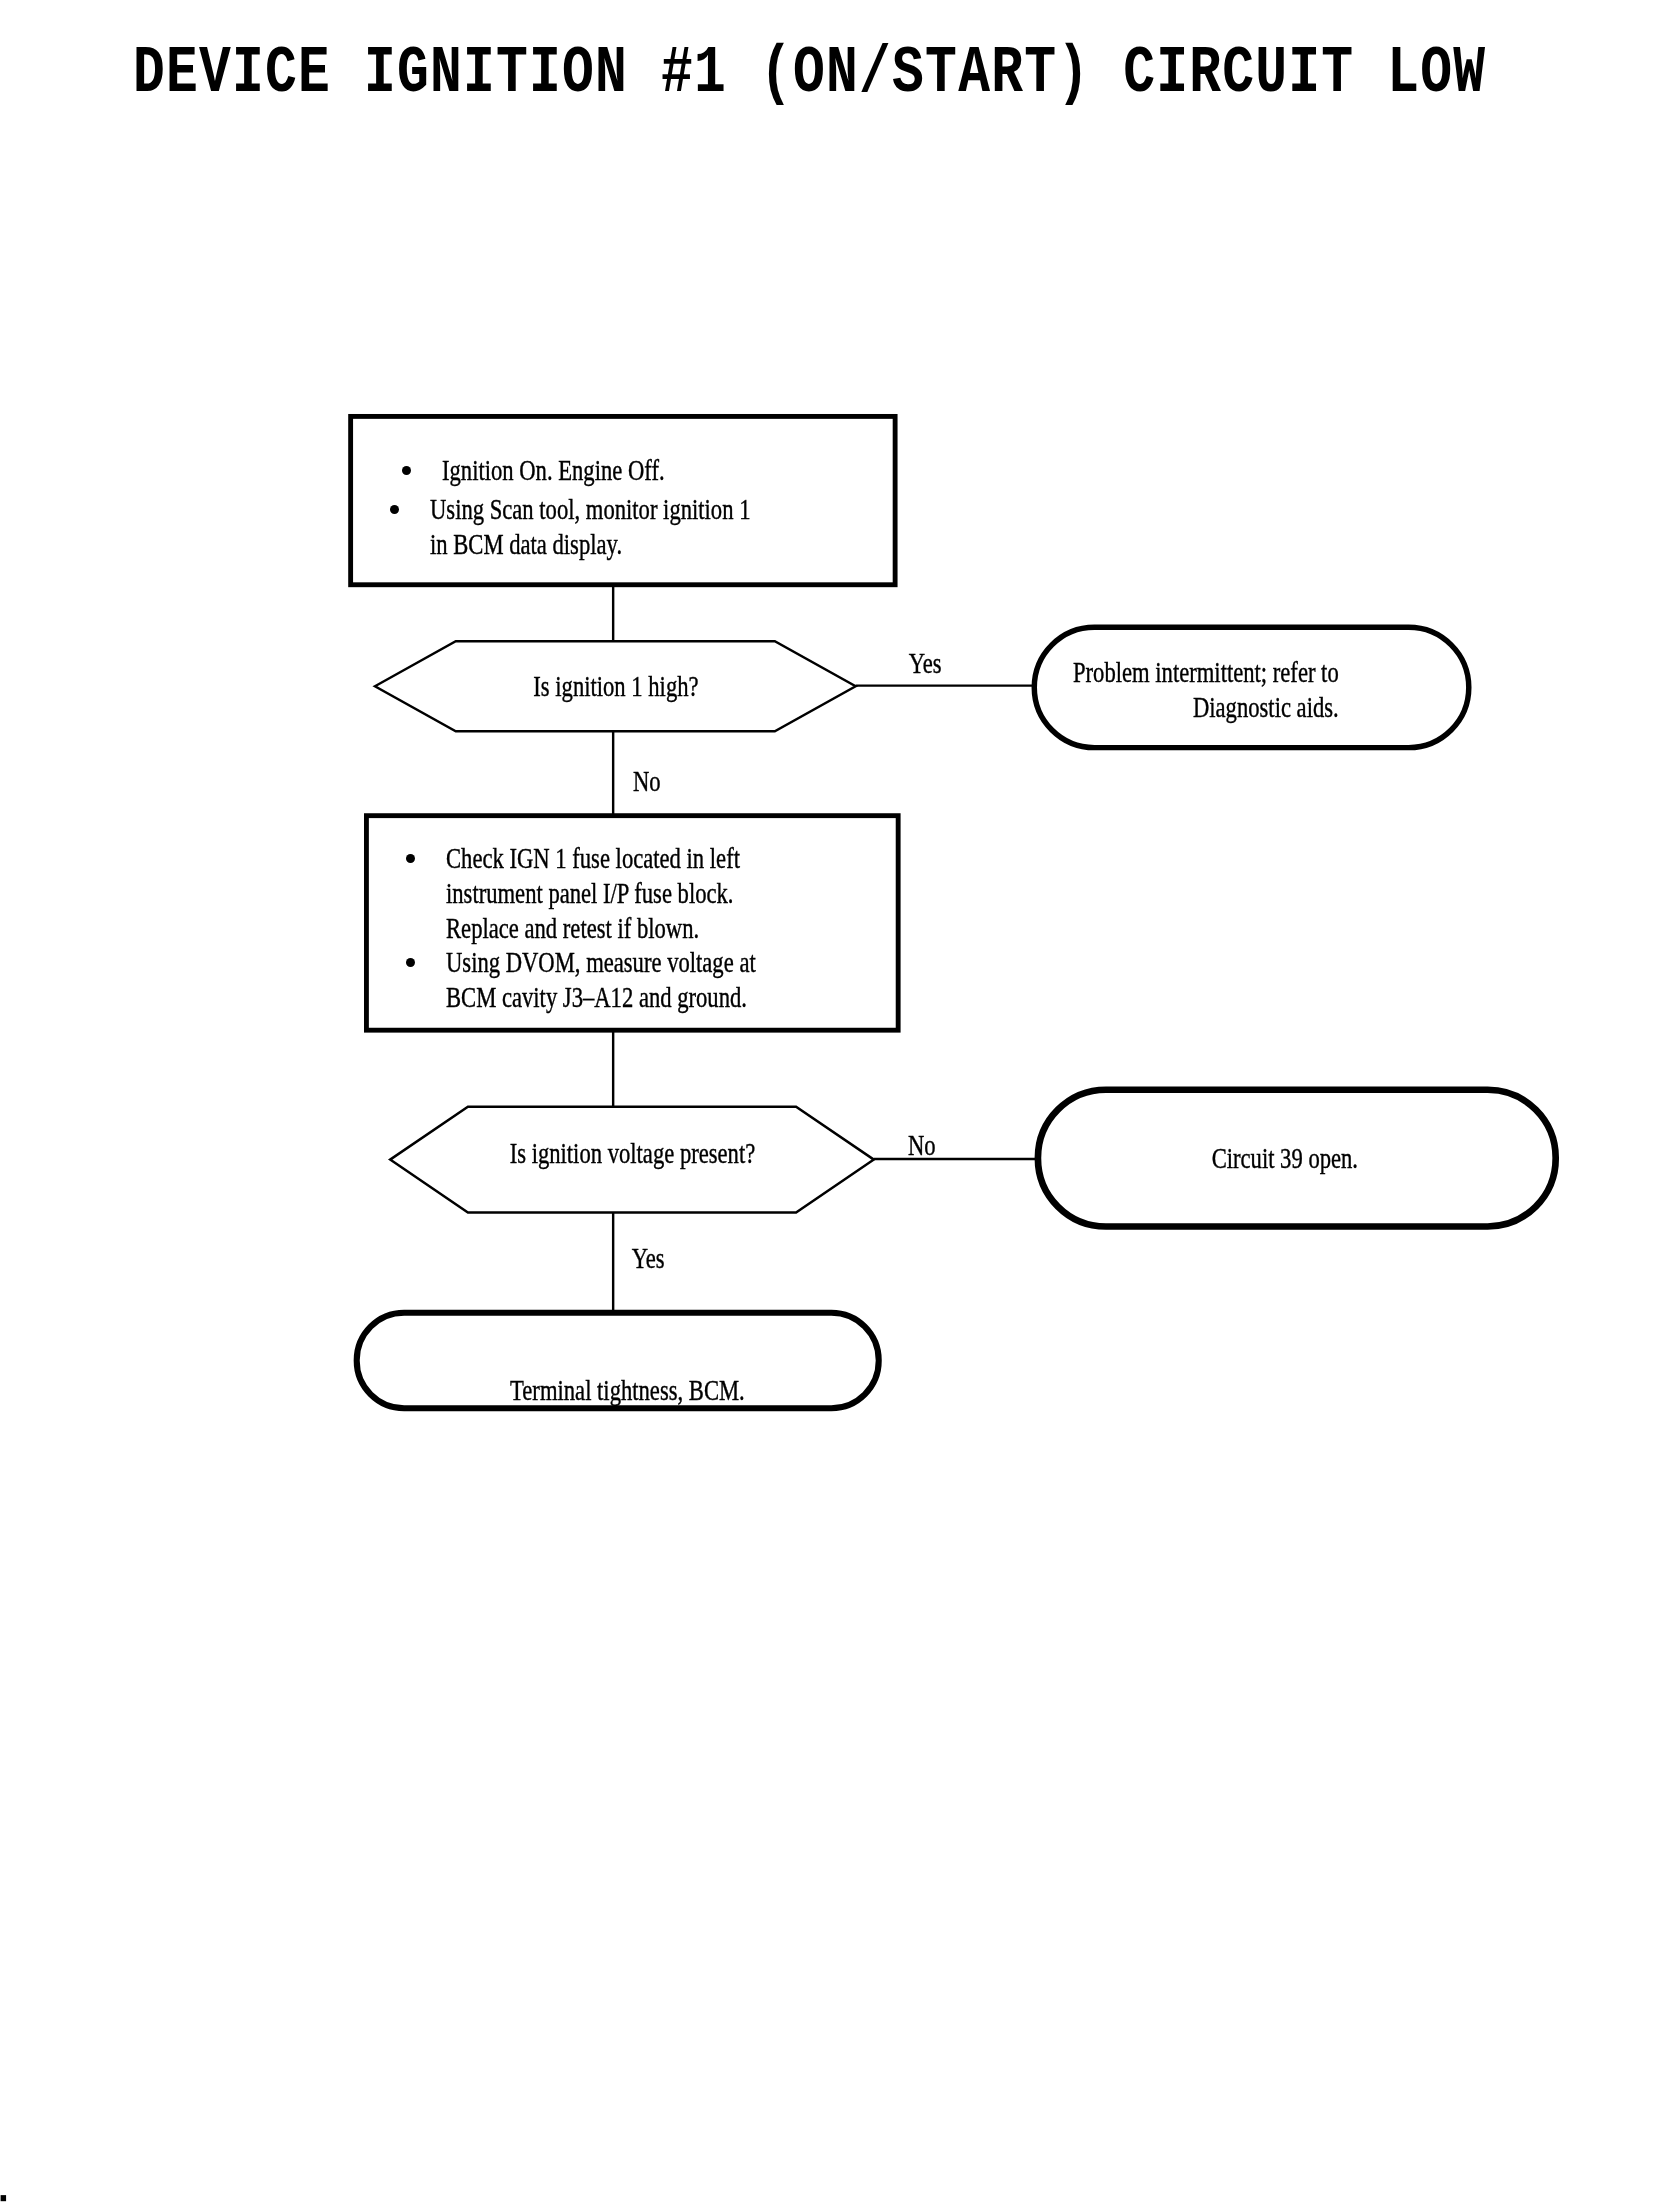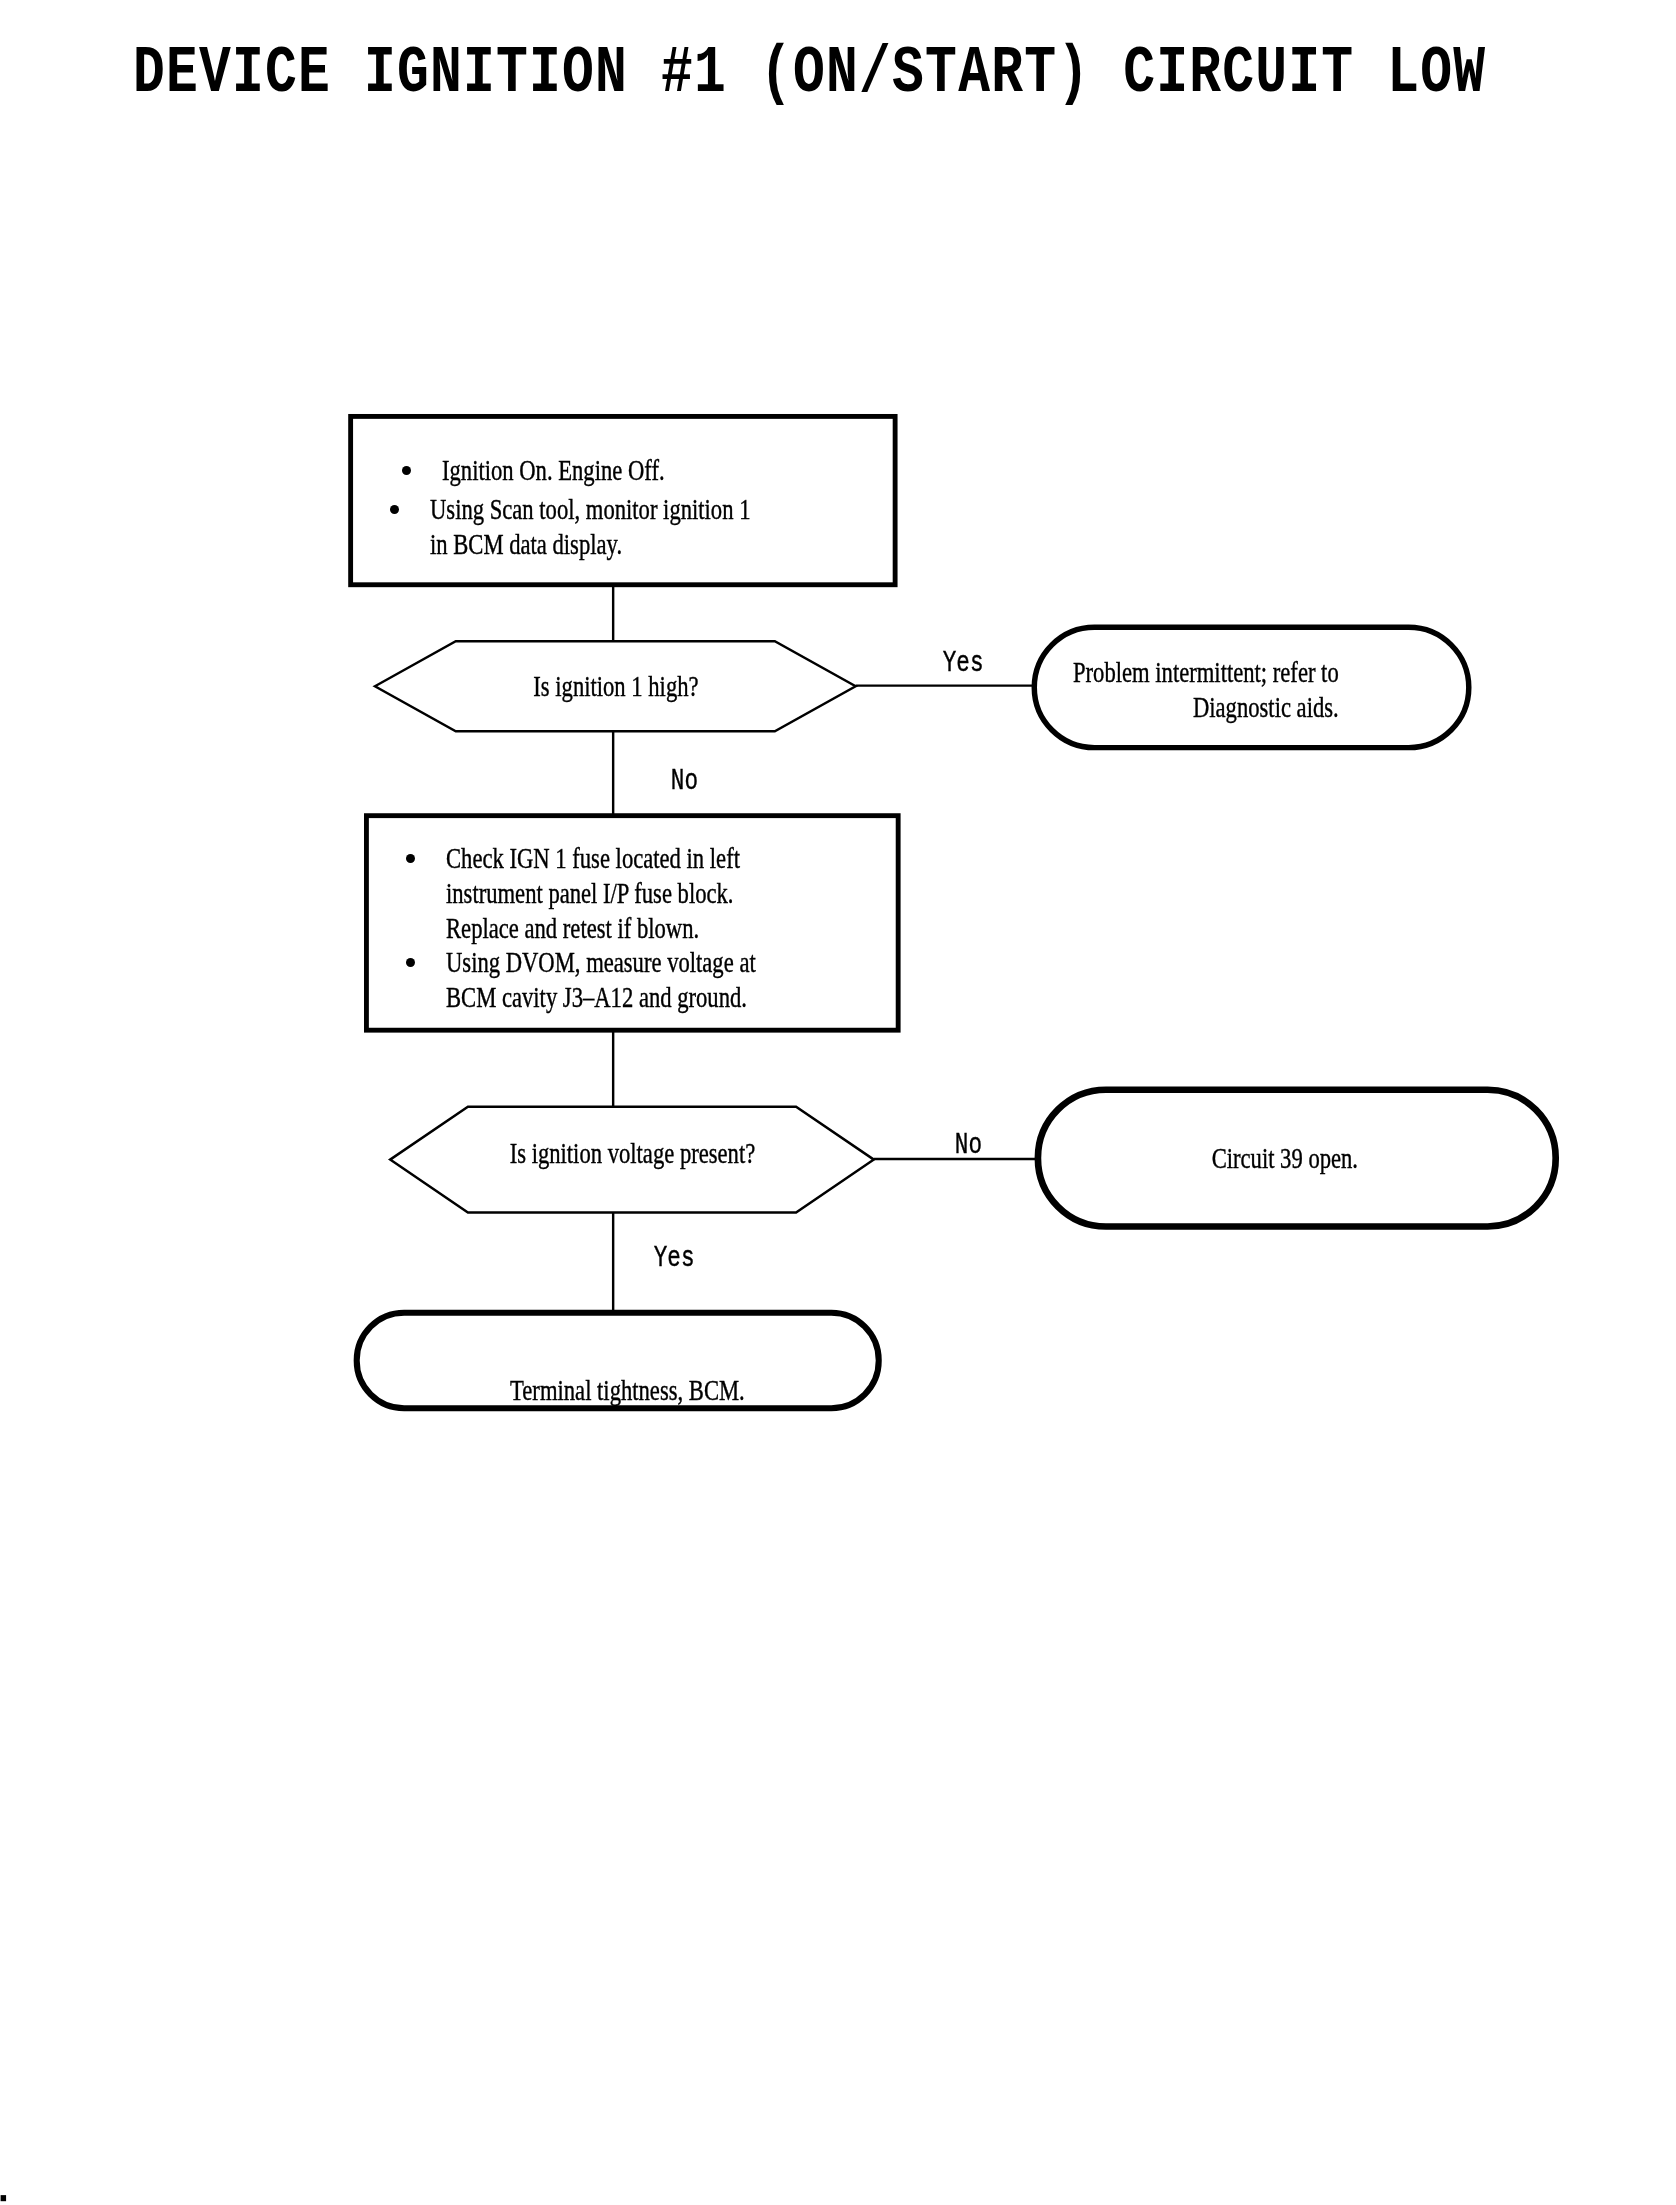--- a/index.html
+++ b/index.html
@@ -33,21 +33,21 @@
   .bullet-dot{
     position:absolute;left:-40px;top:12.8px;
     width:9px;height:9px;border-radius:50%;
     background:#000;
   }
   .center-box{
     position:absolute;
     display:flex;align-items:center;justify-content:center;
     text-align:center;
   }
-  .edge-label{position:absolute;text-align:right;font-family:Liberation Mono, monospace;}
+  .edge-label{position:absolute;text-align:left;}
   .lines div{white-space:nowrap;}
 </style>
 </head>
 <body>
 
 <div id="page">
 
   <svg id="shapes" width="1676" height="2205" viewBox="0 0 2758 3628">
 
     <line x1="1009" y1="960" x2="1009" y2="1058" stroke="#000" stroke-width="4"></line>

